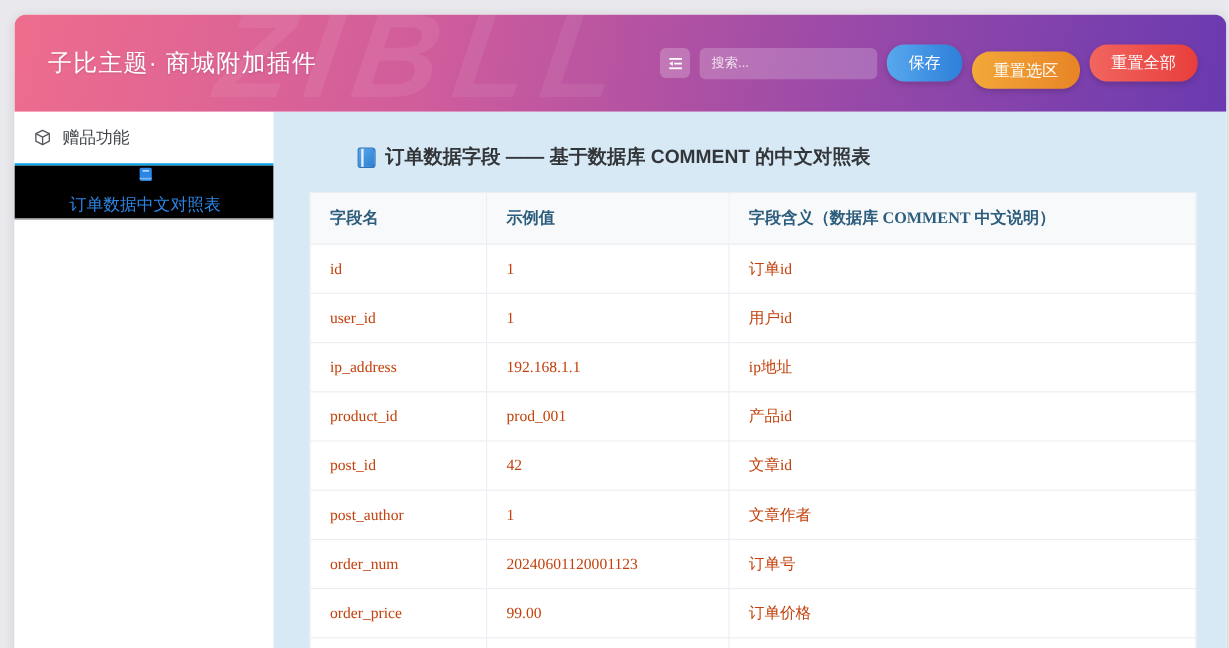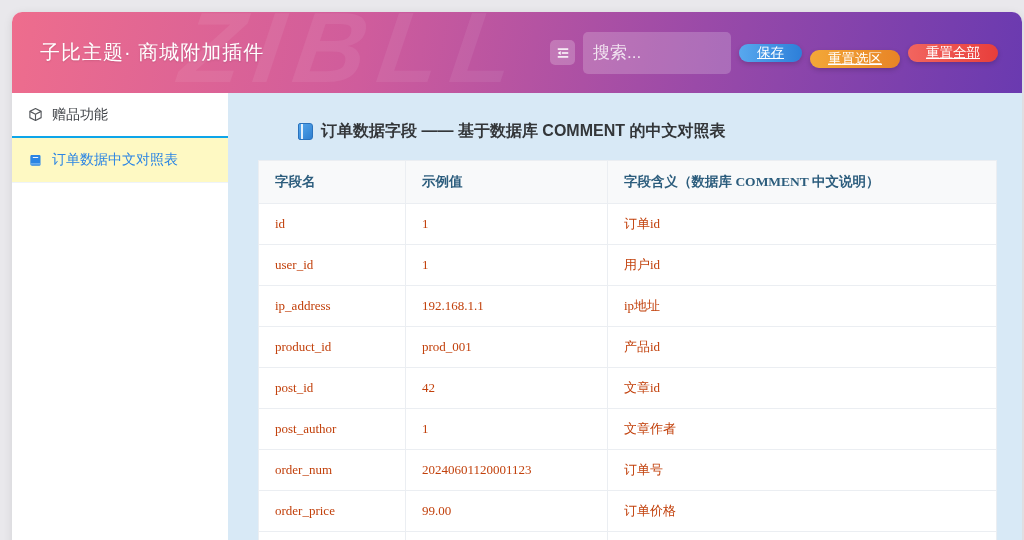--- a/index.html
+++ b/index.html
@@ -36,45 +36,44 @@
     letter-spacing:1px; text-shadow:0 1px 2px rgba(0,0,0,0.12);
   }
   .hdr-tools { position:relative; margin-left:auto; display:flex; align-items:center; gap:8px; }
   .icon-btn {
     width:25px; height:25px; border-radius:5px;
     background:rgba(255,255,255,0.22);
     display:flex; align-items:center; justify-content:center;
     cursor:pointer; border:none;
   }
   .search-input {
-    width:148px; height:42px; border:none; border-radius:5px;
+    width:148px; height:26px; border:none; border-radius:5px;
     background:rgba(255,255,255,0.20);
-    color:#ffffff; font-size:17px; padding:0 10px; outline:none;
+    color:#ffffff; font-size:11px; padding:0 10px; outline:none;
   }
   .search-input::placeholder { color:rgba(255,255,255,0.80); }
   .pill-btn {
-    height:18px; border:none; border-radius:15px;
+    height:31px; border:none; border-radius:15px;
     color:#ffffff; font-size:13.5px; padding:0 18px;
     cursor:pointer; box-shadow:0 2px 5px rgba(0,0,0,0.18);
     white-space:nowrap;
-    text-decoration:underline;
   }
   .pill-blue   { background:linear-gradient(90deg,#58a8ee,#2d7fd9); }
   .pill-orange { background:linear-gradient(90deg,#f3a838,#e88426);margin-top:12px; }
   .pill-red    { background:linear-gradient(90deg,#f2655f,#e83e3b); }
   
   .bdy { flex:1; display:flex; min-height:0; }
   .sidebar { width:216px; flex:0 0 216px; background:#ffffff; }
   .side-item {
     display:flex; align-items:center; gap:9px;
     height:45px; padding:0 14px 0 16px;
     font-size:14px; color:#3f4247; cursor:pointer;
     border-bottom:2px solid #0ea5e9;
   }
-  .side-item.active { background:#fef9c3; color:#2b85e4; border-bottom:1px solid #eef3f9; }
+  .side-item.active { background:#000000; color:#2b85e4; border-bottom:1px solid #eef3f9;flex-direction:column; }
   .side-icon { width:15px; height:15px; flex:0 0 15px; display:inline-flex; }
   .content {
     flex:1; background:#d8e9f6; padding:28px 26px 0 30px; min-width:0;
   }
   .section-title {
     display:flex; align-items:center; gap:8px;
     font-size:16px; font-weight:bold; color:#333639; margin-bottom:18px;padding-left:40px;
   }
   .book-glyph {
     width:15px; height:17px; border-radius:2px 3px 3px 2px;

